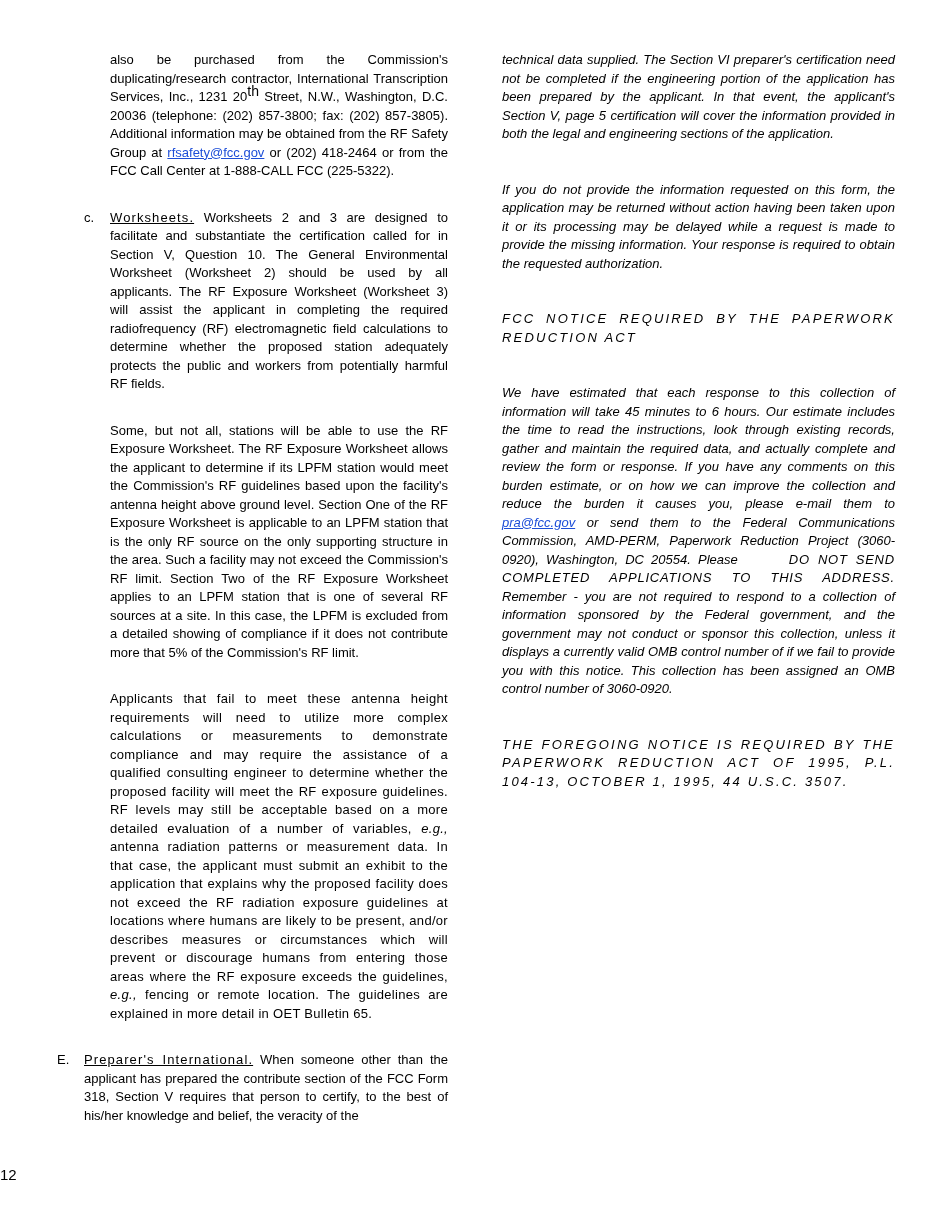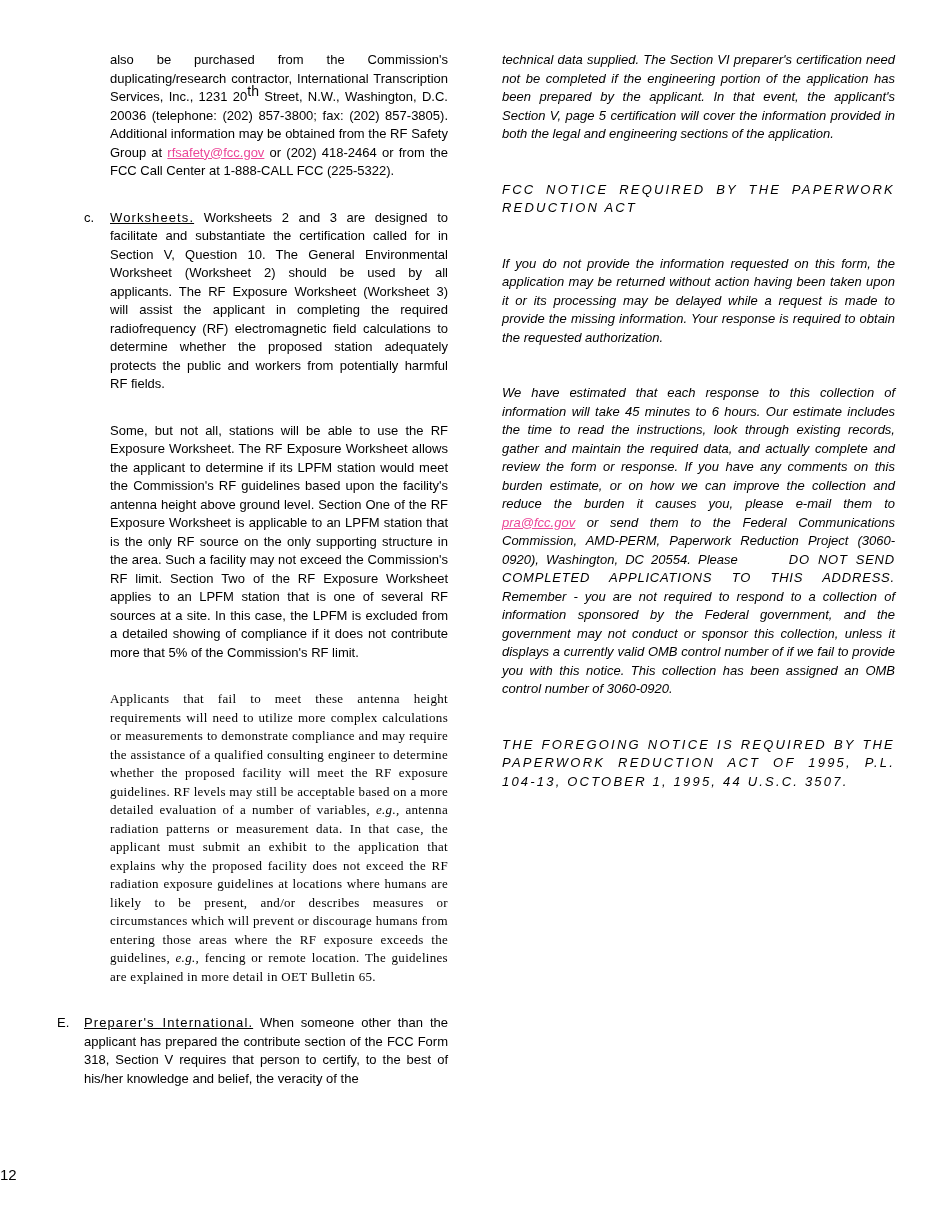--- a/index.html
+++ b/index.html
@@ -31,25 +31,25 @@
   p { margin: 0; }
   .block { margin-top: 28px; }
   .col-right .block { margin-top: 37px; }
   .col .block:first-child { margin-top: 0; }
   .indent-1 { margin-left: 53px; }
   .hang-c { position: relative; padding-left: 53px; }
   .hang-c .marker { position: absolute; left: 27px; top: 0; }
   .hang-e { position: relative; padding-left: 27px; }
   .hang-e .marker { position: absolute; left: 0; top: 0; }
   .ls-title   { letter-spacing: 1.1px; text-decoration: underline; }
-  .ls-body    { letter-spacing: 0.3px; font-family: Liberation Serif, serif; }
+  .ls-body    { letter-spacing: 0.3px; }
   .ls-heading { letter-spacing: 2.2px; }
   .ls-caps    { letter-spacing: 0.8px; margin-left: 44px; }
   .doclink {
-    color: #ec4899;
+    color: #1d4ed8;
     text-decoration: underline;
     cursor: pointer;
   }
   sup { font-size: 14px; line-height: 0; vertical-align: super; }
   .page-number {
     position: absolute;
     left: 0;
     width: 100%;
     top: 1166px;
     font-size: 15px;
@@ -79,23 +79,23 @@
         <span class="marker">E.</span>
         <p><span class="ls-title">Preparer's International.</span><span>  When someone other than the applicant has prepared the contribute section of the FCC Form 318, Section V requires that person to certify, to the best of his/her knowledge and belief, the veracity of the</span></p>
       </div>
 
     </div>
 
     <div class="col col-right">
 
       <p class="block">technical data supplied.   The Section VI preparer's certification need not be completed if the engineering portion of the application has been prepared by the applicant.  In that event, the applicant's Section V, page 5 certification will cover the information provided in both the legal and engineering sections of the application.</p>
 
+      <p class="block">If you do not provide the information requested on this form, the application may be returned without action having been taken upon it or its processing may be delayed while a request is made to provide the missing information.  Your response is required to obtain the requested authorization.</p>
+
       <p class="block ls-heading">FCC NOTICE REQUIRED BY THE PAPERWORK REDUCTION ACT</p>
-
-      <p class="block">If you do not provide the information requested on this form, the application may be returned without action having been taken upon it or its processing may be delayed while a request is made to provide the missing information.  Your response is required to obtain the requested authorization.</p>
 
       <p class="block"><span>We have estimated that each response to this collection of information will take 45 minutes to 6 hours.  Our estimate includes the time to read the instructions, look through existing records, gather and maintain the required data, and actually complete and review the form or response.  If you have any comments on this burden estimate, or on how we can improve the collection and reduce the burden it causes you, please e-mail them to </span><a href="#" class="doclink">pra@fcc.gov</a><span> or send them to the Federal Communications Commission, AMD-PERM, Paperwork Reduction Project (3060-0920), Washington, DC  20554.  Please </span><span class="ls-caps">DO NOT SEND COMPLETED APPLICATIONS TO THIS ADDRESS.</span><span>  Remember - you are not required to respond to a collection of information sponsored by the Federal government, and the government may not conduct or sponsor this collection, unless it displays a currently valid OMB control number of if we fail to provide you with this notice.  This collection has been assigned an OMB control number of 3060-0920.</span></p>
 
       <p class="block ls-heading">THE FOREGOING NOTICE IS REQUIRED BY THE PAPERWORK REDUCTION ACT OF 1995, P.L. 104-13, OCTOBER 1, 1995, 44 U.S.C. 3507.</p>
 
     </div>
 
   </div>
 
   <div class="page-number">12</div>

